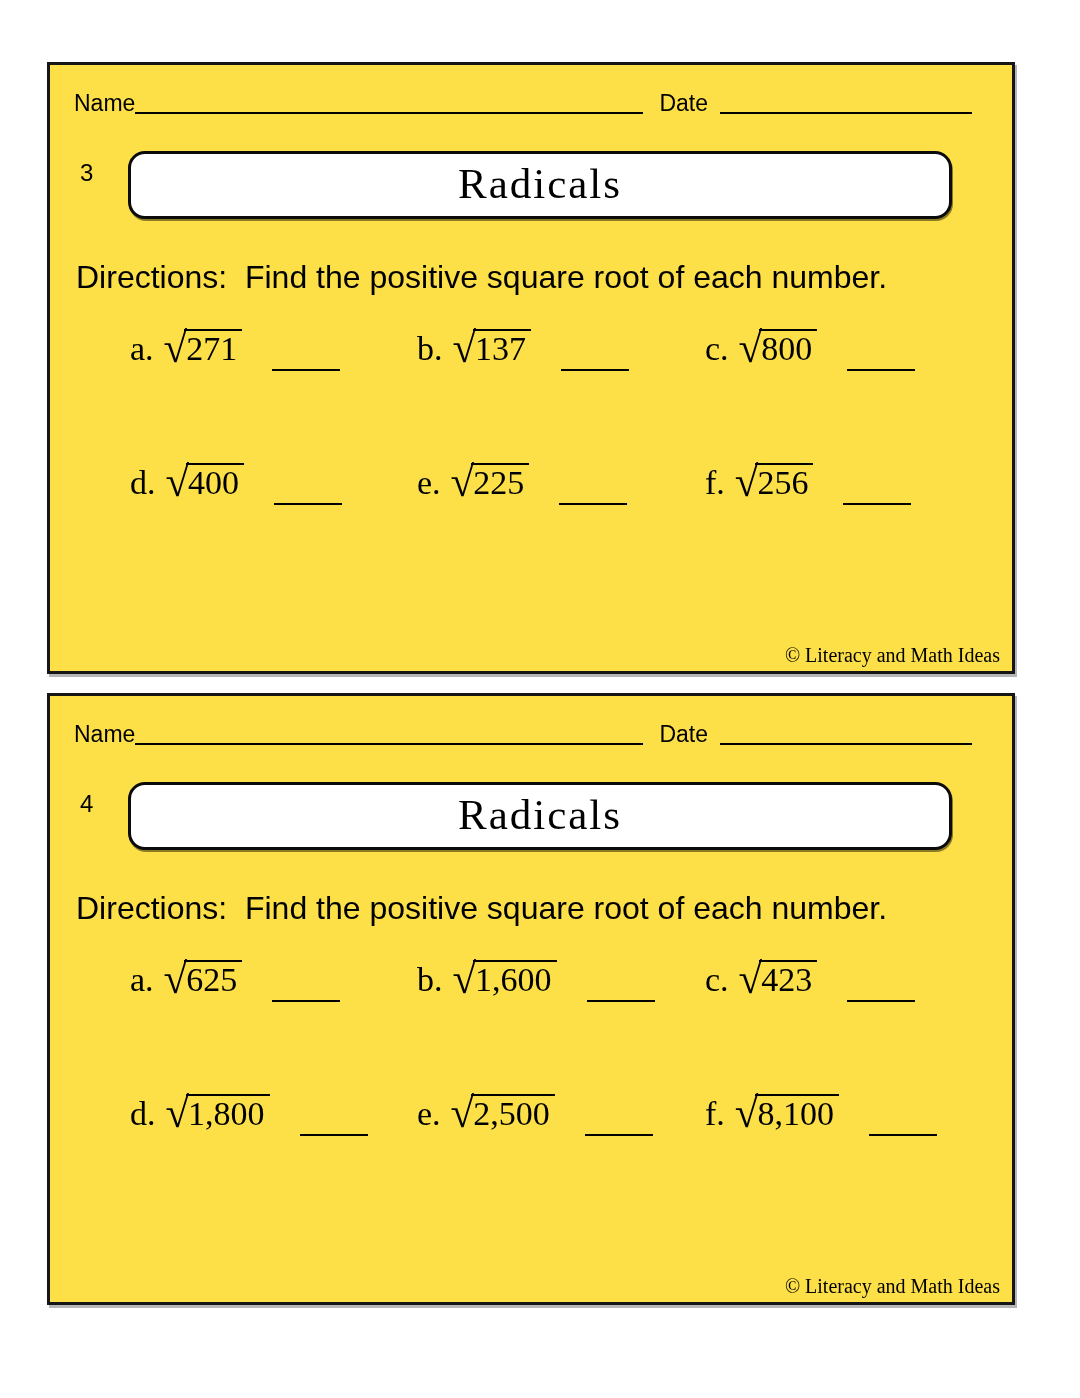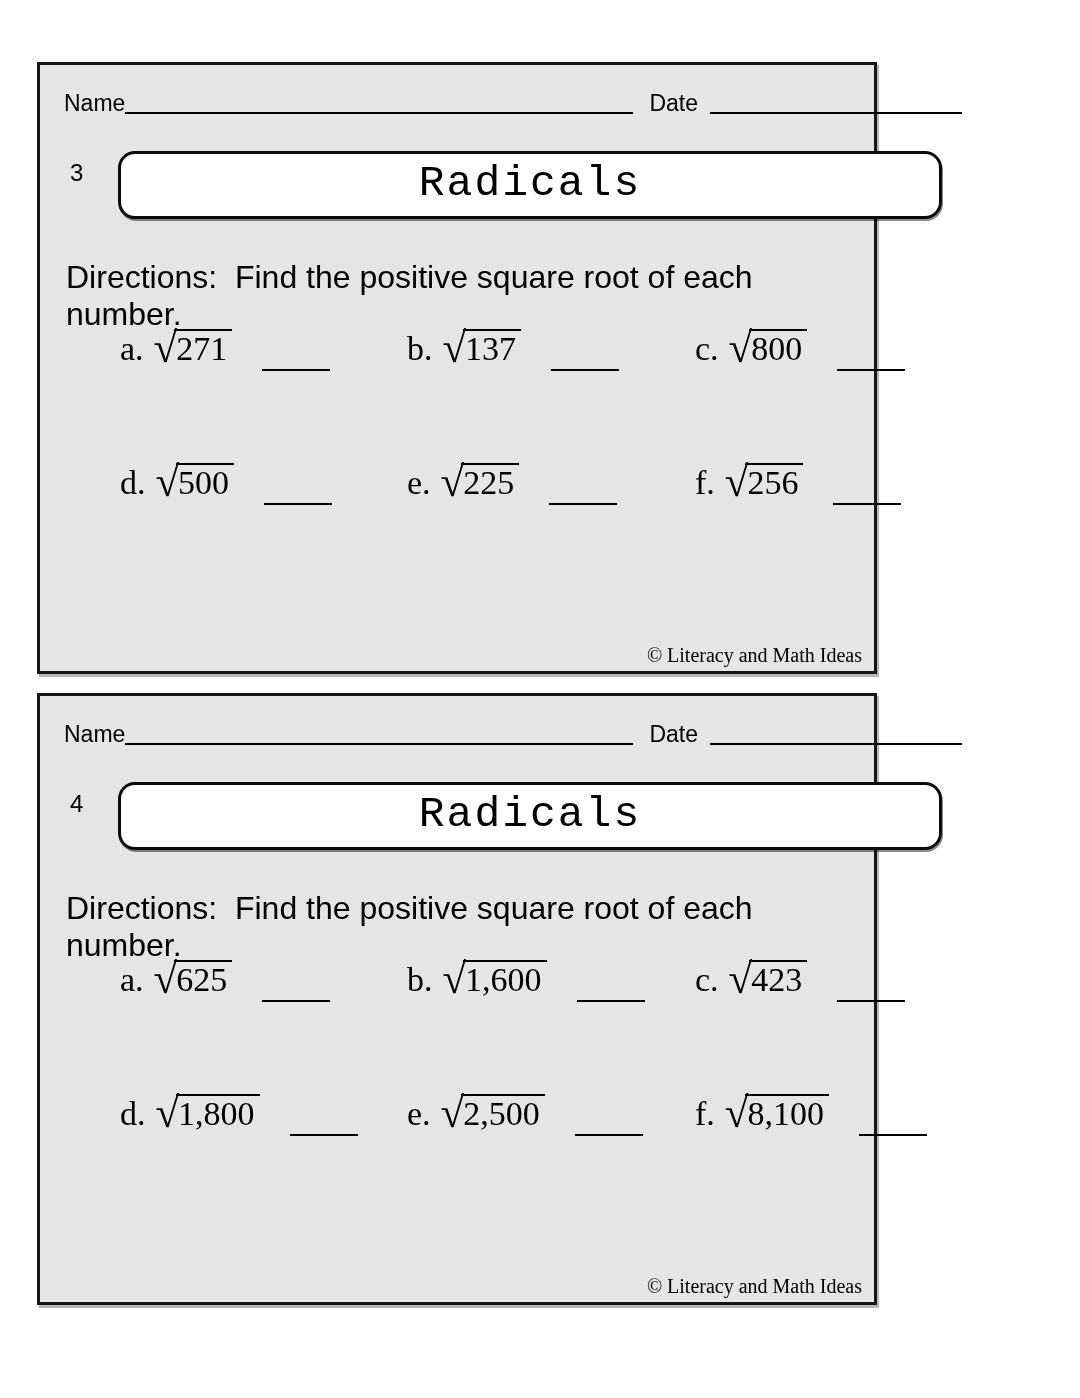--- a/index.html
+++ b/index.html
@@ -10,24 +10,24 @@
   body {
     width: 1080px;
     height: 1398px;
     position: relative;
     font-family: "Liberation Sans", sans-serif;
     color: #000;
     overflow: hidden;
   }
   .panel {
     position: absolute;
-    left: 37px;
-    width: 840px;
+    left: 47px;
+    width: 968px;
     height: 612px;
-    background: #e5e5e5;
+    background: #fde047;
     border: 3px solid #161616;
     box-sizing: border-box;
     box-shadow: 2px 3px 0 #b6b6b6;
   }
   .panel.p1 { top: 62px; }
   .panel.p2 { top: 693px; }
 
   .name-row {
     position: absolute;
     left: 24px;
@@ -62,21 +62,21 @@
     border: 3.5px solid #0b0b0b;
     border-radius: 17px;
     box-sizing: border-box;
     background: #fff;
     display: flex;
     align-items: center;
     justify-content: center;
     box-shadow: 1px 2px 0 rgba(0,0,0,0.45);
   }
   .title-text {
-    font-family: Liberation Mono, monospace;
+    font-family: Liberation Serif, serif;
     font-size: 43px;
     letter-spacing: 2px;
     line-height: 1;
     padding-bottom: 4px;
   }
   .directions {
     position: absolute;
     left: 26px;
     top: 194px;
     font-size: 32px;
@@ -170,21 +170,21 @@
     <div class="problem col-c">
       <span class="plabel">c.</span>
       <span class="sqrt"><span class="sym">√</span><span class="rn">800</span></span>
       <span class="ans"></span>
     </div>
   </div>
 
   <div class="prob-row row2">
     <div class="problem col-a">
       <span class="plabel">d.</span>
-      <span class="sqrt"><span class="sym">√</span><span class="rn">500</span></span>
+      <span class="sqrt"><span class="sym">√</span><span class="rn">400</span></span>
       <span class="ans"></span>
     </div>
     <div class="problem col-b">
       <span class="plabel">e.</span>
       <span class="sqrt"><span class="sym">√</span><span class="rn">225</span></span>
       <span class="ans"></span>
     </div>
     <div class="problem col-c">
       <span class="plabel">f.</span>
       <span class="sqrt"><span class="sym">√</span><span class="rn">256</span></span>

